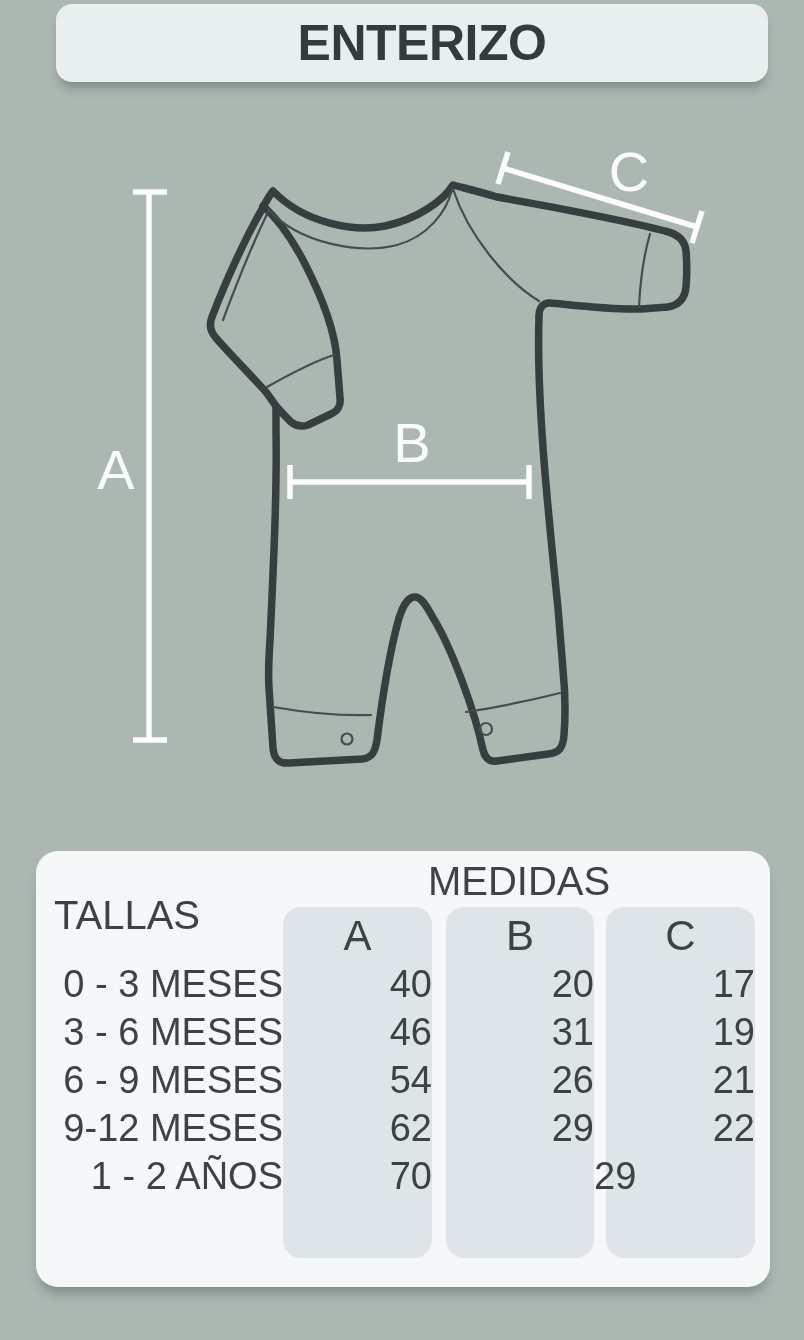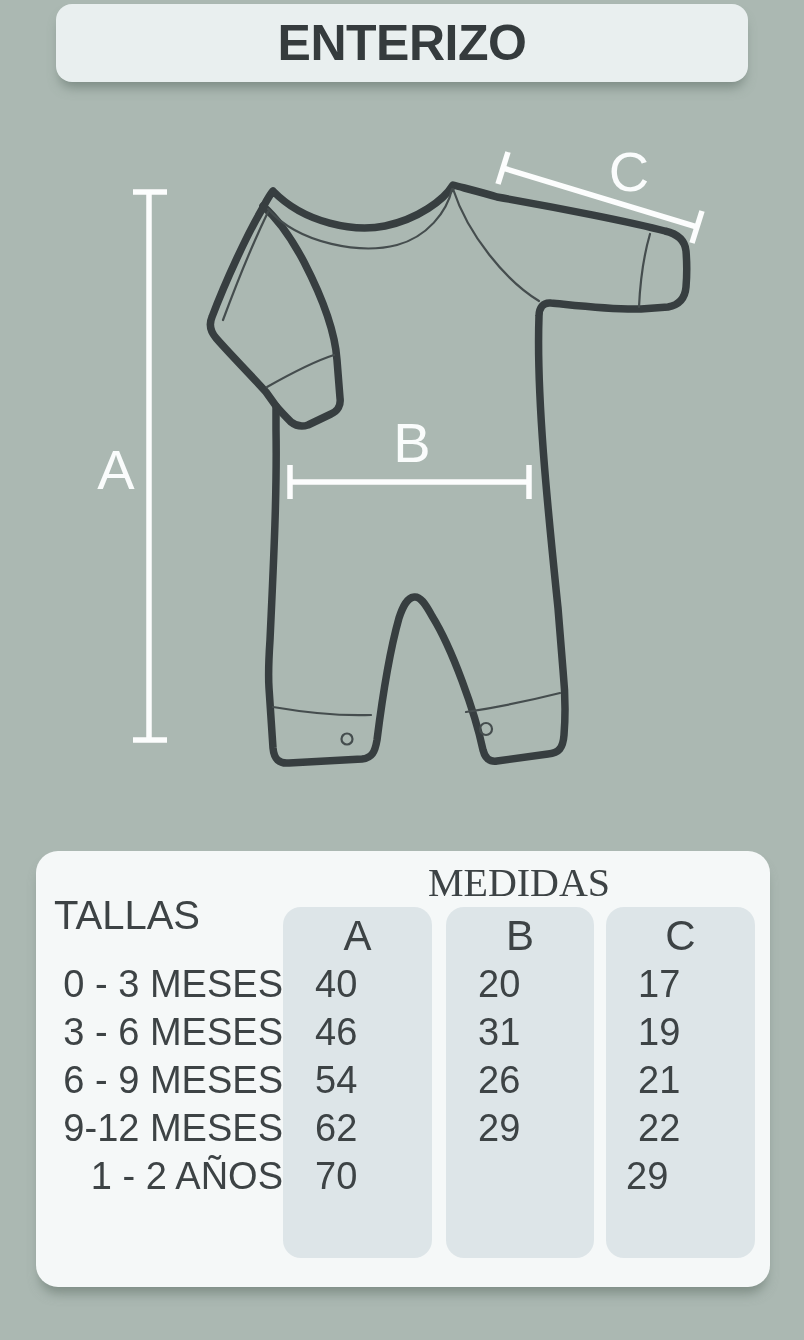--- a/index.html
+++ b/index.html
@@ -11,21 +11,21 @@
     position:relative;
   }
   .abs{position:absolute;}
 
   
   .title-panel{
     left:56px; top:4px; width:692px; height:78px;
     background:#e9efef;
     border-radius:16px;
     box-shadow:0 9px 12px -4px rgba(105,121,113,.75);
-    display:flex; align-items:center; justify-content:center;
+    display:flex; align-items:center; justify-content:center;padding-left:20px;
   }
   .title-panel span{
     font-size:50px; font-weight:600; letter-spacing:-.5px;
     color:#353b3d;
   }
 
   
   svg.diagram{ left:0; top:0; }
   .ink-thick{ fill:none; stroke:#373e40; stroke-width:7.5; stroke-linecap:round; stroke-linejoin:round; }
   .ink-thin{ fill:none; stroke:#454d4e; stroke-width:2.2; stroke-linecap:round; }
@@ -33,21 +33,21 @@
   .meas-label{ fill:#fafcfc; font-size:56px; font-weight:400; text-anchor:middle; }
 
   
   .size-card{
     left:36px; top:851px; width:734px; height:436px;
     background:#f5f8f8;
     border-radius:22px;
     box-shadow:0 10px 12px -4px rgba(105,121,113,.7);
     color:#3d4345;
   }
-  .medidas{ left:247px; top:8px; width:472px; text-align:center; font-size:40px;font-family:Liberation Serif, serif; }
+  .medidas{ left:247px; top:8px; width:472px; text-align:center; font-size:40px; }
   .tallas{ left:18px; top:42px; width:214px; text-align:left; font-size:40px; }
   .pill{
     top:56px; height:351px;
     background:#dde5e8;
     border-radius:18px;
   }
   .pill-a{ left:247px; width:149px; }
   .pill-b{ left:410px; width:148px; }
   .pill-c{ left:570px; width:149px; }
   .col-letters{
@@ -57,21 +57,21 @@
   }
   .col-letters span{ text-align:center; }
   .rows{
     left:0; top:109px; width:734px;
   }
   .t-row{
     display:grid; grid-template-columns:247px 149px 14px 148px 12px 149px;
     height:48px; line-height:48px; font-size:38px;
   }
   .t-row .lbl{ text-align:right; white-space:nowrap; }
-  .t-row .val{ text-align:left;margin-left:32px; }
+  .t-row .val{ text-align:right; }
 </style>
 </head>
 <body>
 
 <div class="abs title-panel">
   <span>ENTERIZO</span>
 </div>
 
 <svg class="abs diagram" width="804" height="850" viewBox="0 0 804 850">
 

